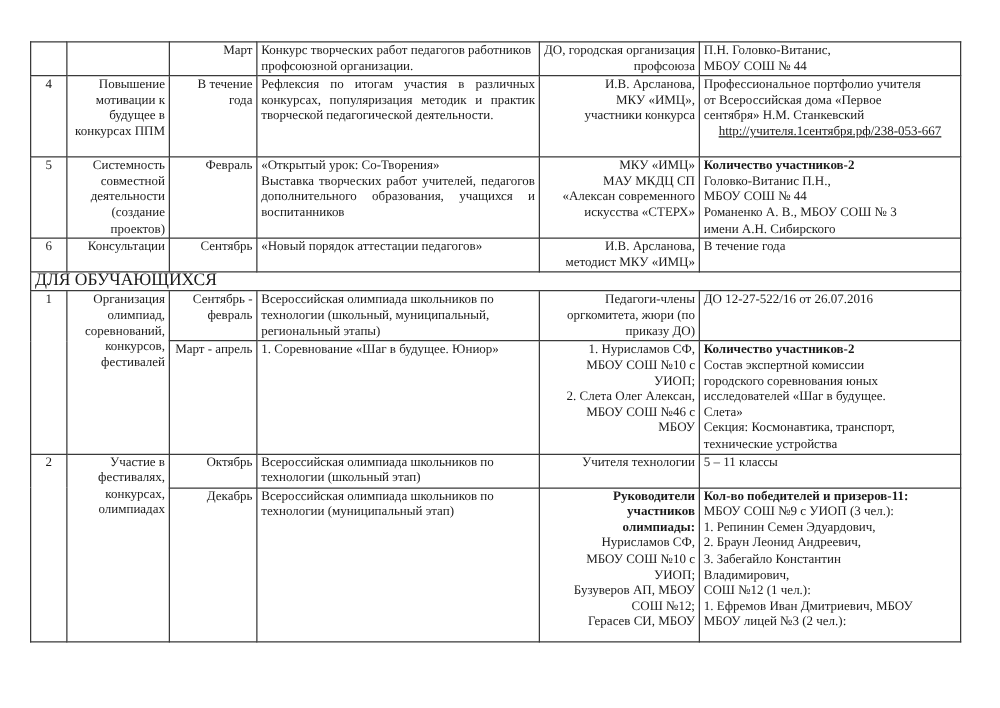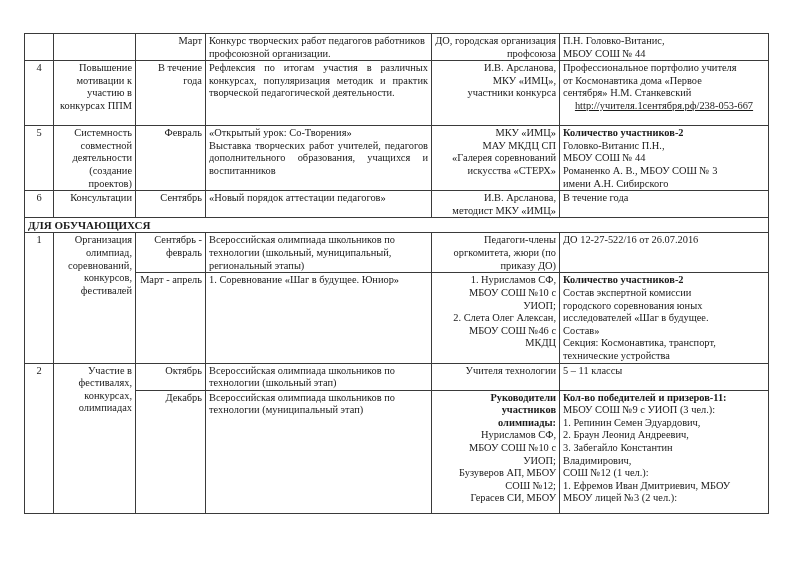--- a/index.html
+++ b/index.html
@@ -8,21 +8,21 @@
   .page { position: absolute; left: 24px; top: 33px; width: 744px; }
   table.plan { border-collapse: collapse; width: 744px; table-layout: fixed;
                font-size: 10.4px; line-height: 12.6px; }
   table.plan td { border: 1px solid #3a3a3a; vertical-align: top; padding: 1px 3px 0 3px; }
   td.c { text-align: right; }
   td.j { text-align: justify; text-align-last: left; }
   td.num { text-align: center; }
   .b { font-weight: bold; }
   .u { text-decoration: underline; text-align: center; }
   .line { display: block; }
-  td.section { font-weight: bold; font-size: 11px; padding: 1px 3px; }
+  td.section { font-weight: normal; font-size: 14px; padding: 1px 3px; }
   .r-top { height: 27px; }
   .r4 { height: 65px; }
   .r5 { height: 61px; }
   .r6 { height: 21px; }
   .r-sec { height: 15px; }
   .r1a { height: 40px; }
   .r1b { height: 86px; margin-top: 44px; }
   .r2a { height: 22px; }
   .r2b { height: 123px; }
 </style>
@@ -48,48 +48,48 @@
     <td>Конкурс творческих работ педагогов работников профсоюзной организации.</td>
     <td class="c">ДО, городская организация профсоюза</td>
     <td>
       <span class="line">П.Н. Головко-Витанис,</span>
       <span class="line">МБОУ СОШ № 44</span>
     </td>
   </tr>
 
   <tr class="r4">
     <td class="num">4</td>
-    <td class="c">Повышение мотивации к участию в конкурсах ППМ</td>
+    <td class="c">Повышение мотивации к будущее в конкурсах ППМ</td>
     <td class="c">В течение года</td>
     <td class="j">Рефлексия по итогам участия в различных конкурсах, популяризация методик и практик творческой педагогической деятельности.</td>
     <td class="c">
       <span class="line">И.В. Арсланова,</span>
       <span class="line">МКУ «ИМЦ»,</span>
       <span class="line">участники конкурса</span>
     </td>
     <td>
       <span class="line">Профессиональное портфолио учителя</span>
-      <span class="line">от Космонавтика дома «Первое</span>
+      <span class="line">от Всероссийская дома «Первое</span>
       <span class="line">сентября» Н.М. Станкевский</span>
       <span class="line u">http://учителя.1сентября.рф/238-053-667</span>
     </td>
   </tr>
 
   <tr class="r5">
     <td class="num">5</td>
     <td class="c">Системность совместной деятельности (создание проектов)</td>
     <td class="c">Февраль</td>
     <td class="j">
       <span class="line">«Открытый урок: Со-Творения»</span>
       <span>Выставка творческих работ учителей, педагогов дополнительного образования, учащихся и воспитанников</span>
     </td>
     <td class="c">
       <span class="line">МКУ «ИМЦ»</span>
       <span class="line">МАУ МКДЦ СП</span>
-      <span class="line">«Галерея соревнований</span>
+      <span class="line">«Алексан современного</span>
       <span class="line">искусства «СТЕРХ»</span>
     </td>
     <td>
       <span class="line b">Количество участников-2</span>
       <span class="line">Головко-Витанис П.Н.,</span>
       <span class="line">МБОУ СОШ № 44</span>
       <span class="line">Романенко А. В., МБОУ СОШ № 3</span>
       <span class="line">имени А.Н. Сибирского</span>
     </td>
   </tr>
@@ -120,28 +120,28 @@
   </tr>
   <tr class="r1b">
     <td class="c">Март - апрель</td>
     <td class="j">1. Соревнование «Шаг в будущее. Юниор»</td>
     <td class="c">
       <span class="line">1. Нурисламов СФ,</span>
       <span class="line">МБОУ СОШ №10 с</span>
       <span class="line">УИОП;</span>
       <span class="line">2. Слета Олег Алексан,</span>
       <span class="line">МБОУ СОШ №46 с</span>
-      <span class="line">МКДЦ</span>
+      <span class="line">МБОУ</span>
     </td>
     <td>
       <span class="line b">Количество участников-2</span>
       <span class="line">Состав экспертной комиссии</span>
       <span class="line">городского соревнования юных</span>
       <span class="line">исследователей «Шаг в будущее.</span>
-      <span class="line">Состав»</span>
+      <span class="line">Слета»</span>
       <span class="line">Секция: Космонавтика, транспорт,</span>
       <span class="line">технические устройства</span>
     </td>
   </tr>
 
   <tr class="r2a">
     <td class="num" rowspan="2">2</td>
     <td class="c" rowspan="2">Участие в фестивалях, конкурсах, олимпиадах</td>
     <td class="c">Октябрь</td>
     <td>Всероссийская олимпиада школьников по технологии (школьный этап)</td>

